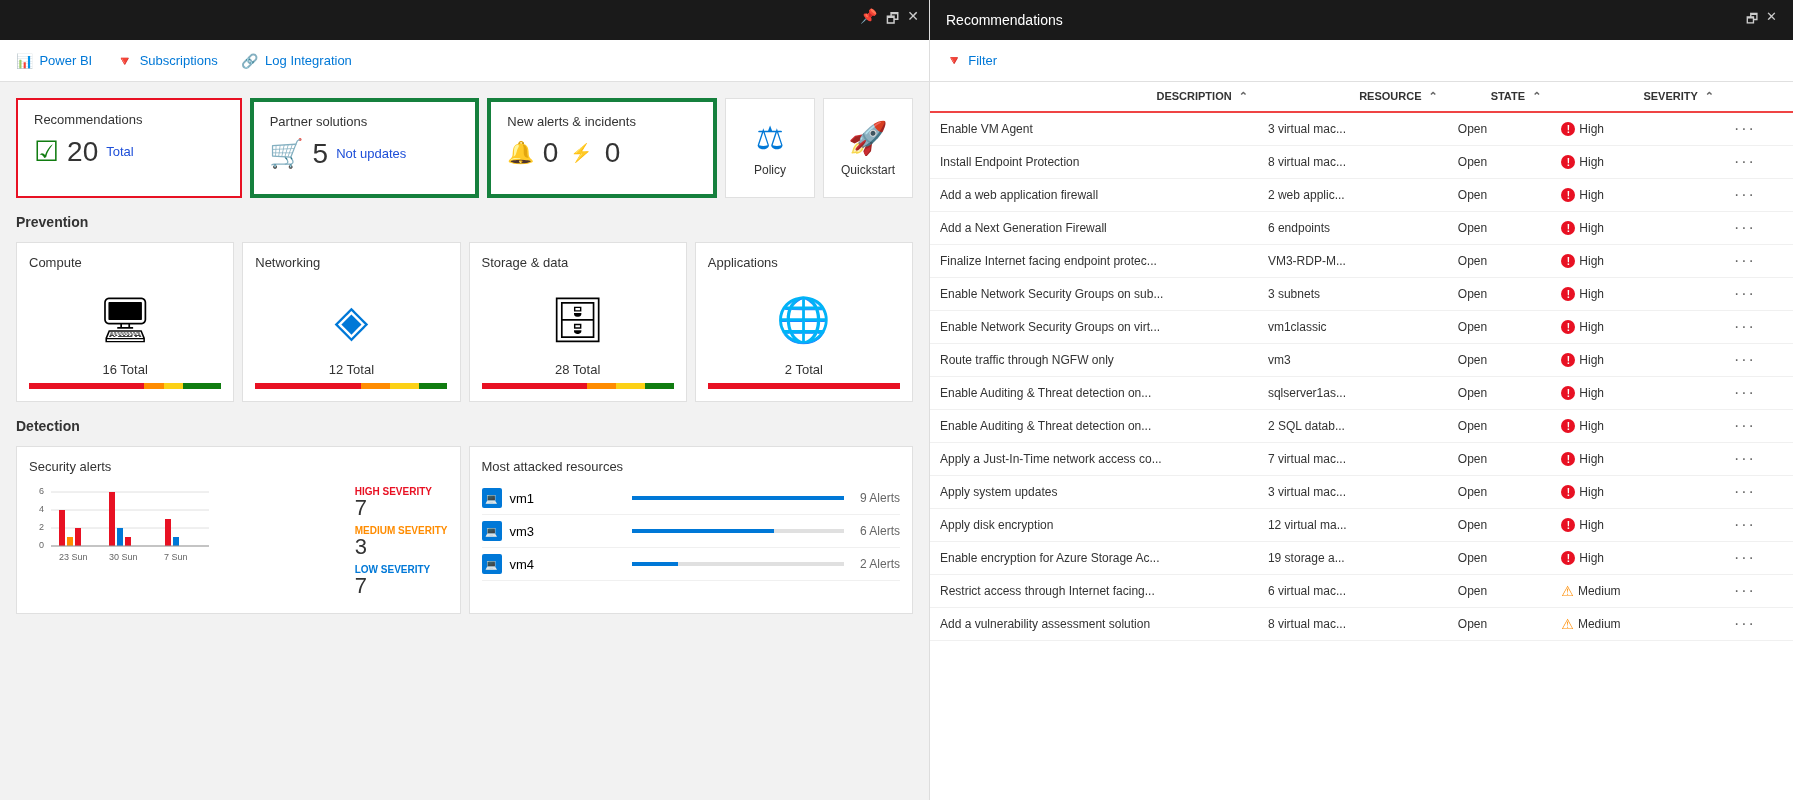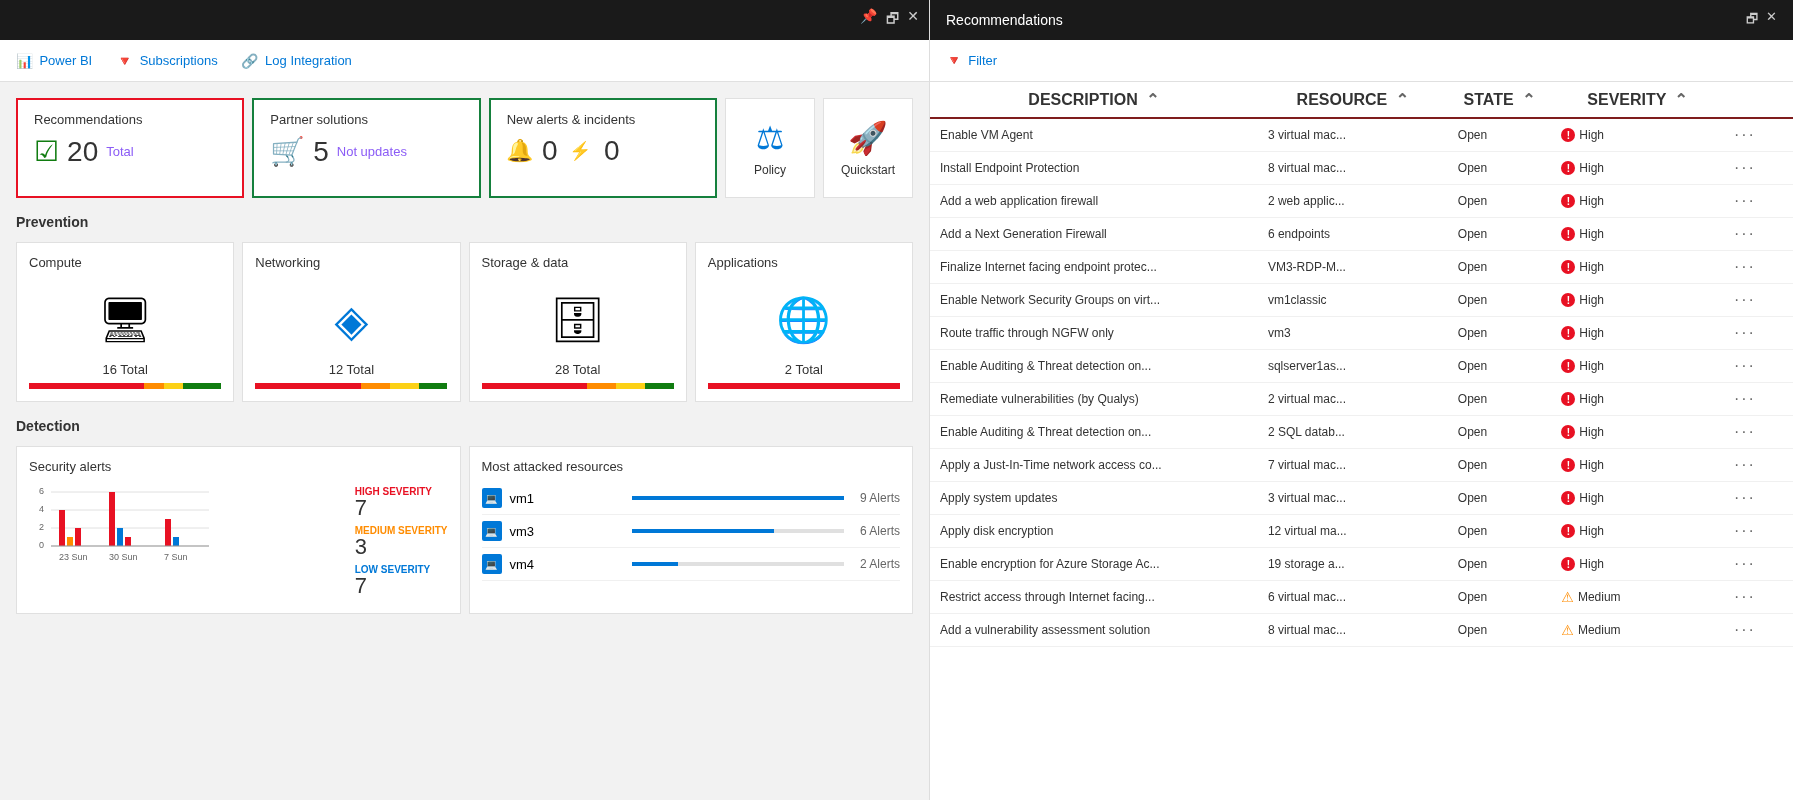--- a/index.html
+++ b/index.html
@@ -20,26 +20,26 @@
 
     
     .content { padding: 16px; flex: 1; overflow-y: auto; }
 
     
     .section-header { font-size: 14px; font-weight: 600; color: #333; margin-bottom: 12px; }
 
     
     .cards-row { display: flex; gap: 8px; margin-bottom: 16px; }
 
-    .card { background: #fff; border: 2px solid #15803d; padding: 12px 16px; min-height: 100px; flex: 1; cursor: pointer; position: relative; }
+    .card { background: #fff; border: 4px solid #15803d; padding: 12px 16px; min-height: 100px; flex: 1; cursor: pointer; position: relative; }
     .card.selected { border: 2px solid #e81123; }
     .card-title { font-size: 13px; color: #333; margin-bottom: 8px; }
     .card-content { display: flex; align-items: center; gap: 8px; }
     .card-number { font-size: 28px; font-weight: 300; color: #333; }
-    .card-label { font-size: 13px; color: #8b5cf6; }
+    .card-label { font-size: 13px; color: #1d4ed8; }
 
     
     .prevention-row { display: flex; gap: 8px; margin-bottom: 16px; }
     .prevention-card { background: #fff; border: 1px solid #e0e0e0; padding: 12px; flex: 1; min-height: 160px; display: flex; flex-direction: column; }
     .prevention-title { font-size: 13px; color: #333; margin-bottom: 8px; }
     .prevention-icon-area { flex: 1; display: flex; align-items: center; justify-content: center; }
     .prevention-total { font-size: 13px; color: #333; margin-bottom: 6px; text-align: center; }
     .progress-bar { height: 6px; width: 100%; border-radius: 0; overflow: hidden; display: flex; }
     .progress-segment { height: 100%; }
 
@@ -75,21 +75,21 @@
     .right-header { background: #1a1a1a; height: 40px; display: flex; align-items: center; justify-content: space-between; padding: 0 16px; }
     .right-header-title { color: #fff; font-size: 14px; font-weight: 400; }
     .right-header-icons { display: flex; gap: 8px; }
     .right-header-icon { color: #ccc; cursor: pointer; }
 
     .right-toolbar { border-bottom: 1px solid #e0e0e0; height: 42px; display: flex; align-items: center; padding: 0 16px; }
     .filter-btn { display: flex; align-items: center; gap: 6px; color: #0078d7; cursor: pointer; }
 
     
     .rec-table { width: 100%; border-collapse: collapse; font-size: 12px; }
-    .rec-table th { text-align: center; padding: 8px 10px; font-size: 16px; font-weight: 700; color: #333; border-bottom: 2px solid #7f1d1d; white-space: nowrap; cursor: pointer; }
+    .rec-table th { text-align: right; padding: 8px 10px; font-size: 11px; font-weight: 700; color: #333; border-bottom: 2px solid #ef4444; white-space: nowrap; cursor: pointer; }
     .rec-table th .sort-icon { margin-left: 4px; color: #666; }
     .rec-table td { padding: 7px 10px; border-bottom: 1px solid #f0f0f0; color: #333; }
 
     .severity-badge { display: inline-flex; align-items: center; gap: 4px; }
     .severity-dot-high { width: 14px; height: 14px; border-radius: 50%; background: #e81123; display: inline-flex; align-items: center; justify-content: center; color: white; font-size: 10px; font-weight: 700; }
     .severity-triangle { color: #ff8c00; font-size: 14px; }
 
     .more-btn { cursor: pointer; color: #666; font-size: 16px; letter-spacing: 2px; }
 
     .col-desc { width: 38%; }
@@ -383,20 +383,27 @@
             <td><span class="more-btn">···</span></td>
           </tr>
           <tr>
             <td>Finalize Internet facing endpoint protec...</td>
             <td>VM3-RDP-M...</td>
             <td>Open</td>
             <td><span class="severity-badge"><span class="severity-dot-high">!</span> High</span></td>
             <td><span class="more-btn">···</span></td>
           </tr>
           <tr>
+            <td>Enable Network Security Groups on sub...</td>
+            <td>3 subnets</td>
+            <td>Open</td>
+            <td><span class="severity-badge"><span class="severity-dot-high">!</span> High</span></td>
+            <td><span class="more-btn">···</span></td>
+          </tr>
+          <tr>
             <td>Enable Network Security Groups on virt...</td>
             <td>vm1classic</td>
             <td>Open</td>
             <td><span class="severity-badge"><span class="severity-dot-high">!</span> High</span></td>
             <td><span class="more-btn">···</span></td>
           </tr>
           <tr>
             <td>Route traffic through NGFW only</td>
             <td>vm3</td>
             <td>Open</td>
@@ -404,27 +411,20 @@
             <td><span class="more-btn">···</span></td>
           </tr>
           <tr>
             <td>Enable Auditing &amp; Threat detection on...</td>
             <td>sqlserver1as...</td>
             <td>Open</td>
             <td><span class="severity-badge"><span class="severity-dot-high">!</span> High</span></td>
             <td><span class="more-btn">···</span></td>
           </tr>
           <tr>
-            <td>Remediate vulnerabilities (by Qualys)</td>
-            <td>2 virtual mac...</td>
-            <td>Open</td>
-            <td><span class="severity-badge"><span class="severity-dot-high">!</span> High</span></td>
-            <td><span class="more-btn">···</span></td>
-          </tr>
-          <tr>
             <td>Enable Auditing &amp; Threat detection on...</td>
             <td>2 SQL datab...</td>
             <td>Open</td>
             <td><span class="severity-badge"><span class="severity-dot-high">!</span> High</span></td>
             <td><span class="more-btn">···</span></td>
           </tr>
           <tr>
             <td>Apply a Just-In-Time network access co...</td>
             <td>7 virtual mac...</td>
             <td>Open</td>

